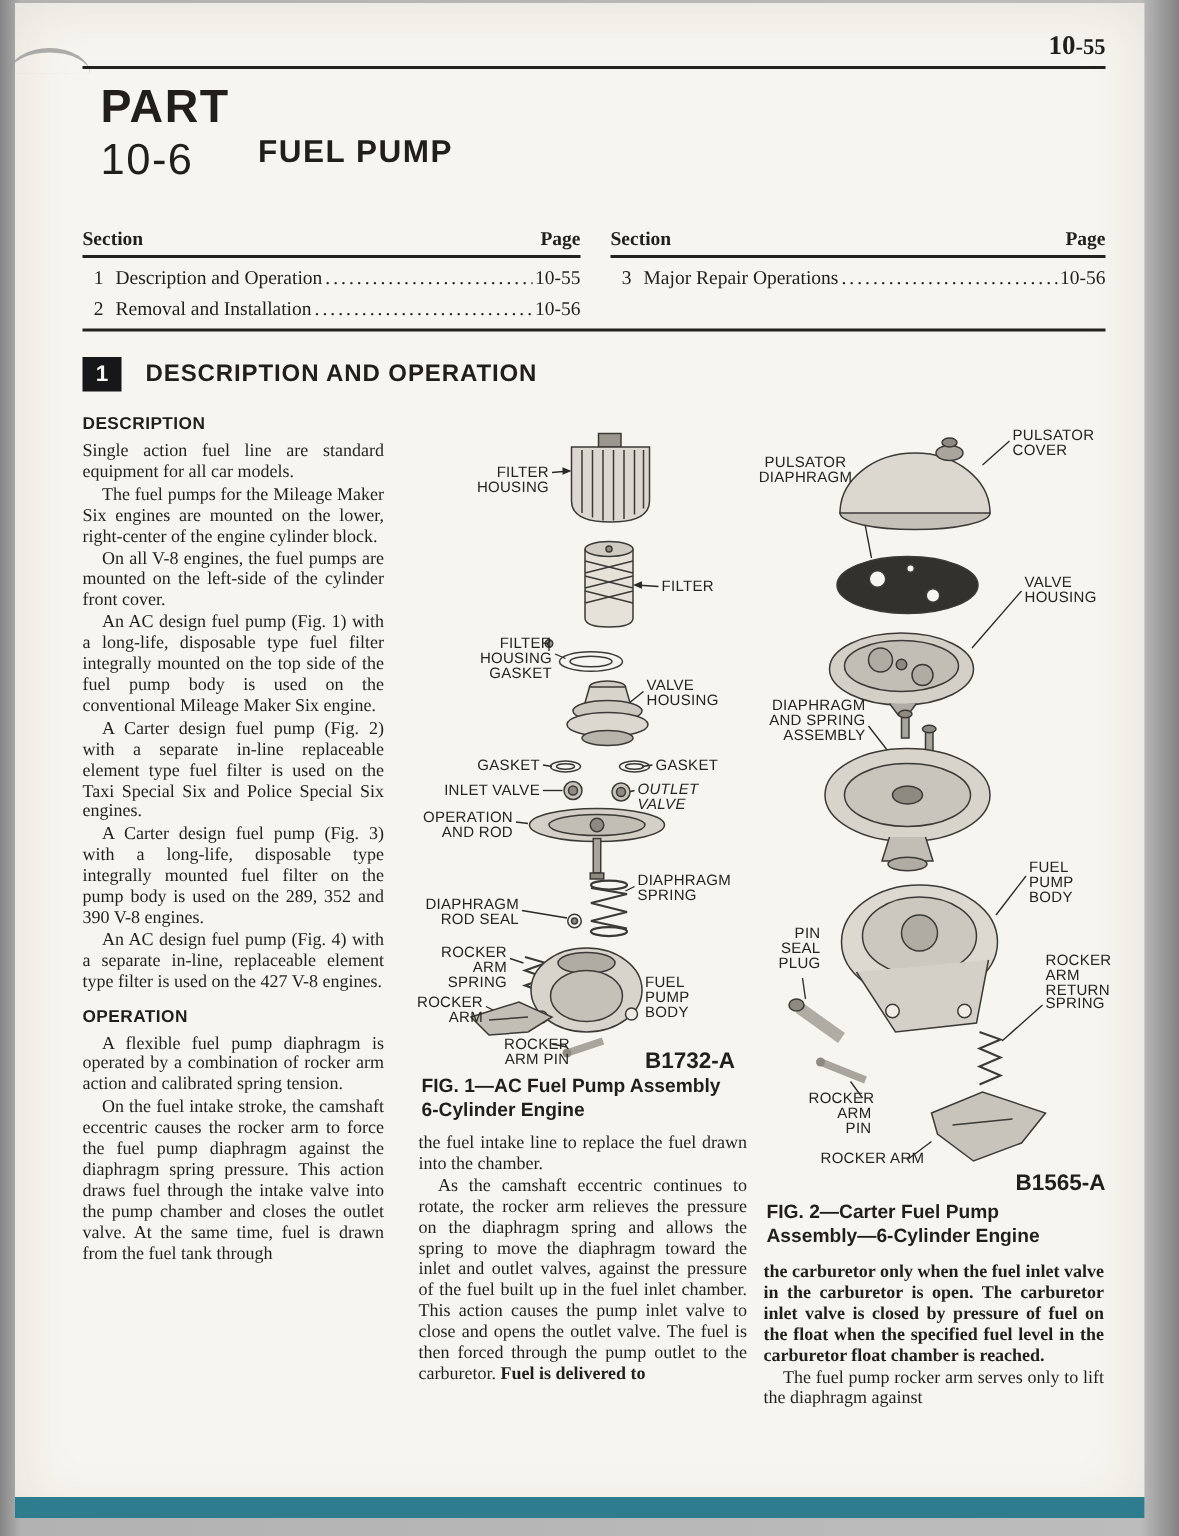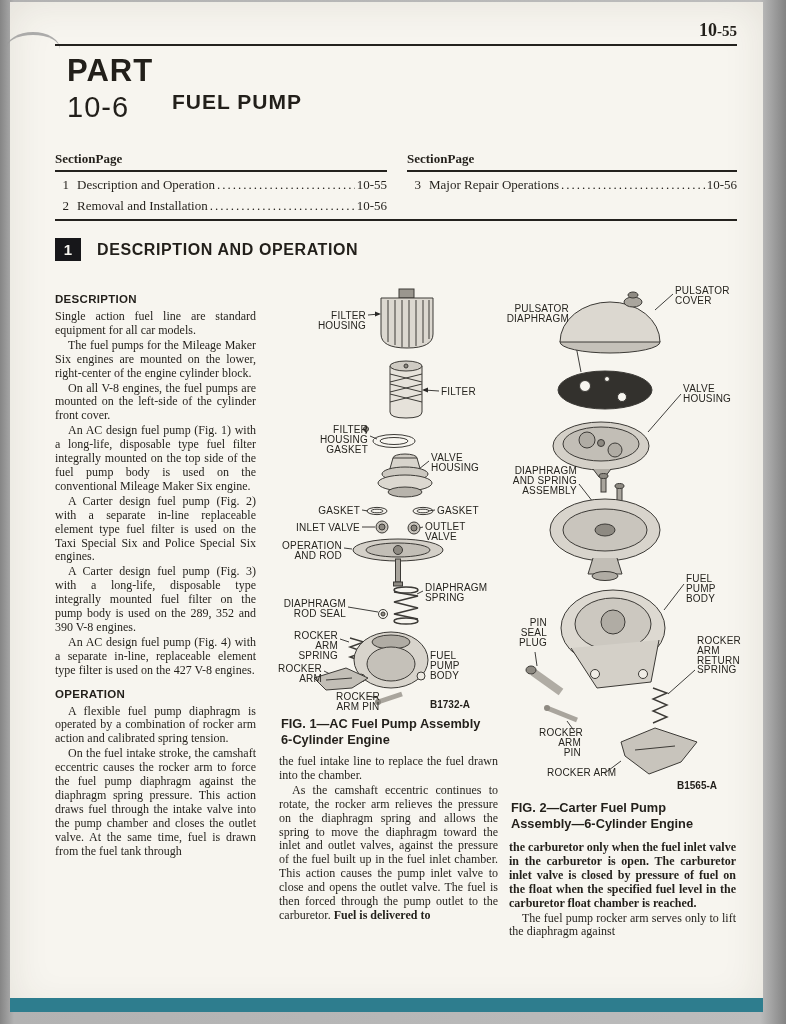--- a/index.html
+++ b/index.html
@@ -20,21 +20,21 @@
   .part-label{position:absolute;left:67px;top:53px;font-family:"Liberation Sans",sans-serif;
     font-weight:bold;font-size:31px;letter-spacing:1px;}
   .part-number{position:absolute;left:67px;top:91px;font-family:"Liberation Sans",sans-serif;
     font-weight:normal;font-size:29px;letter-spacing:1px;}
   .page-title{position:absolute;left:172px;top:90px;font-family:"Liberation Sans",sans-serif;
     font-weight:bold;font-size:21px;letter-spacing:1px;}
 
   .idx{position:absolute;top:151px;font-size:13px;}
   .idx-left{left:55px;width:332px;}
   .idx-right{left:407px;width:330px;}
-  .idx-head{display:flex;justify-content:flex-start;border-bottom:2px solid #24221e;
+  .idx-head{display:flex;justify-content:space-between;border-bottom:2px solid #24221e;
     padding-bottom:3px;font-weight:bold;}
   .idx-row{display:flex;align-items:baseline;margin-top:5px;}
   .idx-num{width:14px;text-align:right;flex:none;}
   .idx-title{margin-left:8px;flex:none;white-space:nowrap;}
   .idx-dots{flex:1 1 auto;overflow:hidden;white-space:nowrap;letter-spacing:2px;margin:0 2px;}
   .idx-page{flex:none;}
 
   .sec-box{position:absolute;left:55px;top:238px;width:26px;height:23px;background:#17171a;
     color:#f7f5ef;font-family:"Liberation Sans",sans-serif;font-weight:bold;font-size:15px;
     display:flex;align-items:center;justify-content:center;}
@@ -48,21 +48,21 @@
   .sub-heading{font-family:"Liberation Sans",sans-serif;font-weight:bold;font-size:11.5px;
     margin:0 0 5px 0;letter-spacing:.3px;}
   .op-gap{margin-top:10px;}
 
   .fig{position:absolute;}
   .fig svg{position:absolute;left:0;top:0;}
   .fig-label{position:absolute;font-family:"Liberation Sans",sans-serif;font-size:10px;
     line-height:9.8px;color:#26241f;letter-spacing:.2px;}
   .ra{text-align:right;}
   .ctr{text-align:center;}
-  .fig-code{position:absolute;font-family:"Liberation Sans",sans-serif;font-weight:bold;font-size:10px;}
+  .fig-code{position:absolute;font-family:"Liberation Sans",sans-serif;font-weight:bold;font-size:15px;}
   .fig-caption{position:absolute;font-family:"Liberation Sans",sans-serif;font-weight:bold;
     font-size:12.8px;line-height:15.5px;}
 </style>
 </head>
 <body>
 
 <div class="canvas">
   <div class="sheet"></div>
   <div class="curl"></div>
   <div class="teal-bar"></div>
@@ -106,21 +106,21 @@
       <span class="idx-dots">..............................</span>
       <span class="idx-page">10-56</span>
     </div>
   </div>
 
   <div class="hr" style="left:55px;top:219px;width:682px;"></div>
 
   <div class="sec-box">1</div>
   <div class="sec-title">DESCRIPTION AND OPERATION</div>
 
-  <div class="body-col" style="left:55px;top:293px;width:201px;">
+  <div class="body-col" style="left:55px;top:277px;width:201px;">
     <div class="sub-heading">DESCRIPTION</div>
     <p class="noindent" style="text-indent:13px;">Single action fuel line are standard equipment for all car models.</p>
     <p>The fuel pumps for the Mileage Maker Six engines are mounted on the lower, right-center of the engine cylinder block.</p>
     <p>On all V-8 engines, the fuel pumps are mounted on the left-side of the cylinder front cover.</p>
     <p>An AC design fuel pump (Fig. 1) with a long-life, disposable type fuel filter integrally mounted on the top side of the fuel pump body is used on the conventional Mileage Maker Six engine.</p>
     <p>A Carter design fuel pump (Fig. 2) with a separate in-line replaceable element type fuel filter is used on the Taxi Special Six and Police Special Six engines.</p>
     <p>A Carter design fuel pump (Fig. 3) with a long-life, disposable type integrally mounted fuel filter on the pump body is used on the 289, 352 and 390 V-8 engines.</p>
     <p>An AC design fuel pump (Fig. 4) with a separate in-line, replaceable element type filter is used on the 427 V-8 engines.</p>
     <div class="sub-heading op-gap">OPERATION</div>
     <p>A flexible fuel pump diaphragm is operated by a combination of rocker arm action and calibrated spring tension.</p>
@@ -246,21 +246,21 @@
         </g>
       </g>
     </svg>
     <div class="fig-label ra" style="left:8px;top:25px;width:80px;">FILTER HOUSING</div>
     <div class="fig-label" style="left:163px;top:101px;width:50px;">FILTER</div>
     <div class="fig-label ra" style="left:10px;top:139px;width:80px;">FILTER HOUSING GASKET</div>
     <div class="fig-label" style="left:153px;top:167px;width:58px;">VALVE HOUSING</div>
     <div class="fig-label ra" style="left:36px;top:220px;width:46px;">GASKET</div>
     <div class="fig-label" style="left:159px;top:220px;width:46px;">GASKET</div>
     <div class="fig-label ra" style="left:16px;top:237px;width:66px;">INLET VALVE</div>
-    <div class="fig-label" style="left:147px;top:236px;width:46px;">OUTLET VALVE</div>
+    <div class="fig-label" style="left:147px;top:236px;width:46px;font-style:italic;">OUTLET VALVE</div>
     <div class="fig-label ra" style="left:0;top:255px;width:64px;">OPERATION AND ROD</div>
     <div class="fig-label" style="left:147px;top:297px;width:60px;">DIAPHRAGM SPRING</div>
     <div class="fig-label ra" style="left:0;top:313px;width:68px;">DIAPHRAGM ROD SEAL</div>
     <div class="fig-label ra" style="left:0;top:345px;width:60px;">ROCKER ARM SPRING</div>
     <div class="fig-label ra" style="left:0;top:378px;width:44px;">ROCKER ARM</div>
     <div class="fig-label" style="left:152px;top:365px;width:56px;">FUEL PUMP BODY</div>
     <div class="fig-label ctr" style="left:58px;top:406px;width:44px;">ROCKER ARM PIN</div>
     <div class="fig-code" style="left:152px;top:413px;">B1732-A</div>
   </div>
 
@@ -351,21 +351,21 @@
           <path d="M148 408 l14 5 l-14 6 l14 6 l-14 6 l14 6 l-14 6"></path>
         </g>
 
         <g>
           <path d="M116 462 L150 448 L192 462 L176 482 L144 494 L120 476 Z" fill="#c8c4bc"></path>
           <line x1="130" y1="470" x2="170" y2="466"></line>
         </g>
       </g>
     </svg>
     <div class="fig-label" style="left:170px;top:6px;width:60px;">PULSATOR COVER</div>
-    <div class="fig-label ra" style="left:0;top:24px;width:64px;">PULSATOR DIAPHRAGM</div>
+    <div class="fig-label ra" style="left:0;top:24px;width:64px;text-align:center;">PULSATOR DIAPHRAGM</div>
     <div class="fig-label" style="left:178px;top:104px;width:58px;">VALVE HOUSING</div>
     <div class="fig-label ra" style="left:0;top:186px;width:72px;">DIAPHRAGM AND SPRING ASSEMBLY</div>
     <div class="fig-label" style="left:181px;top:294px;width:58px;">FUEL PUMP BODY</div>
     <div class="fig-label ra" style="left:6px;top:338px;width:36px;">PIN SEAL PLUG</div>
     <div class="fig-label" style="left:192px;top:356px;width:44px;">ROCKER ARM RETURN SPRING</div>
     <div class="fig-label ra" style="left:34px;top:448px;width:42px;">ROCKER ARM PIN</div>
     <div class="fig-label" style="left:42px;top:488px;width:70px;">ROCKER ARM</div>
     <div class="fig-code" style="left:172px;top:500px;">B1565-A</div>
   </div>
 

